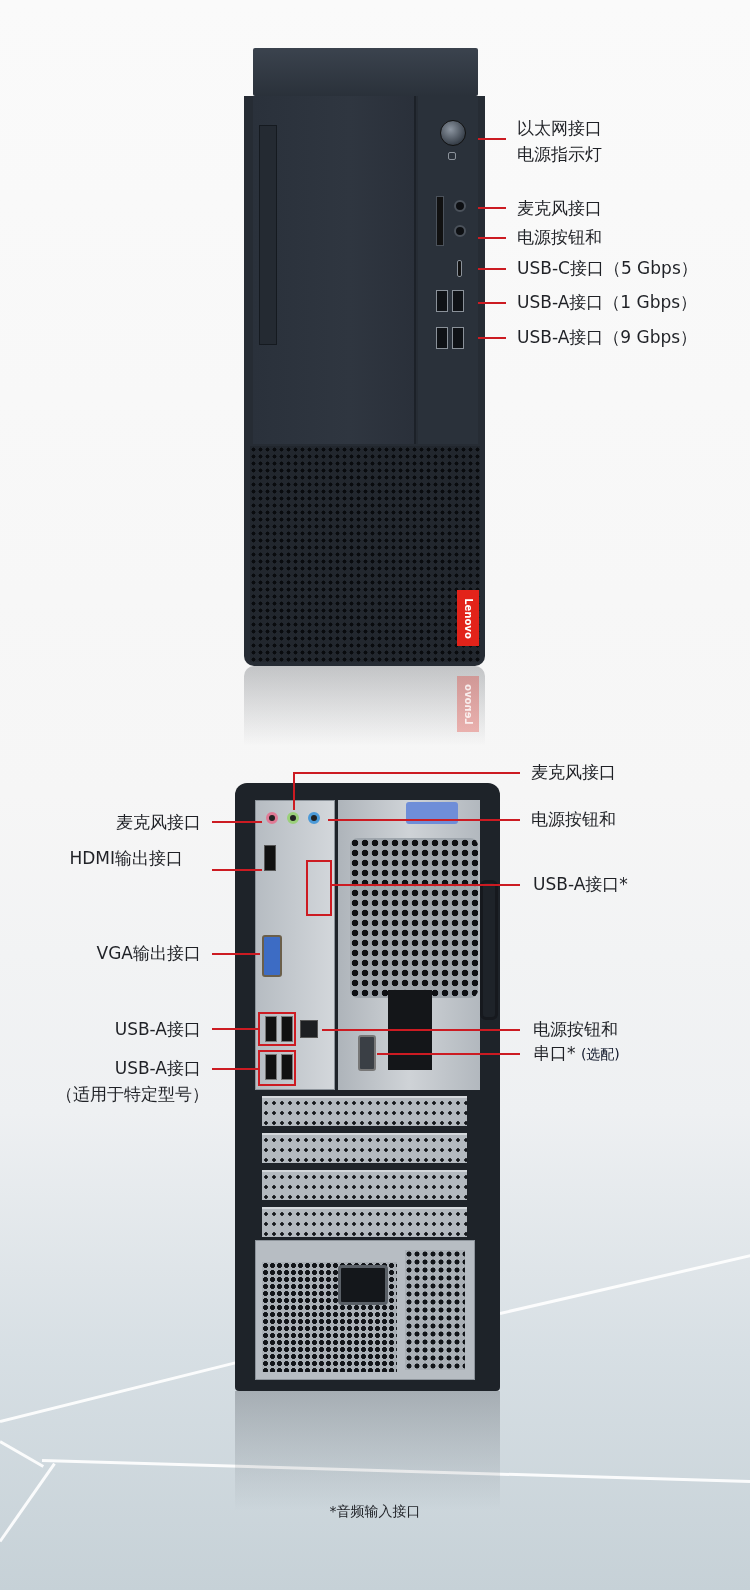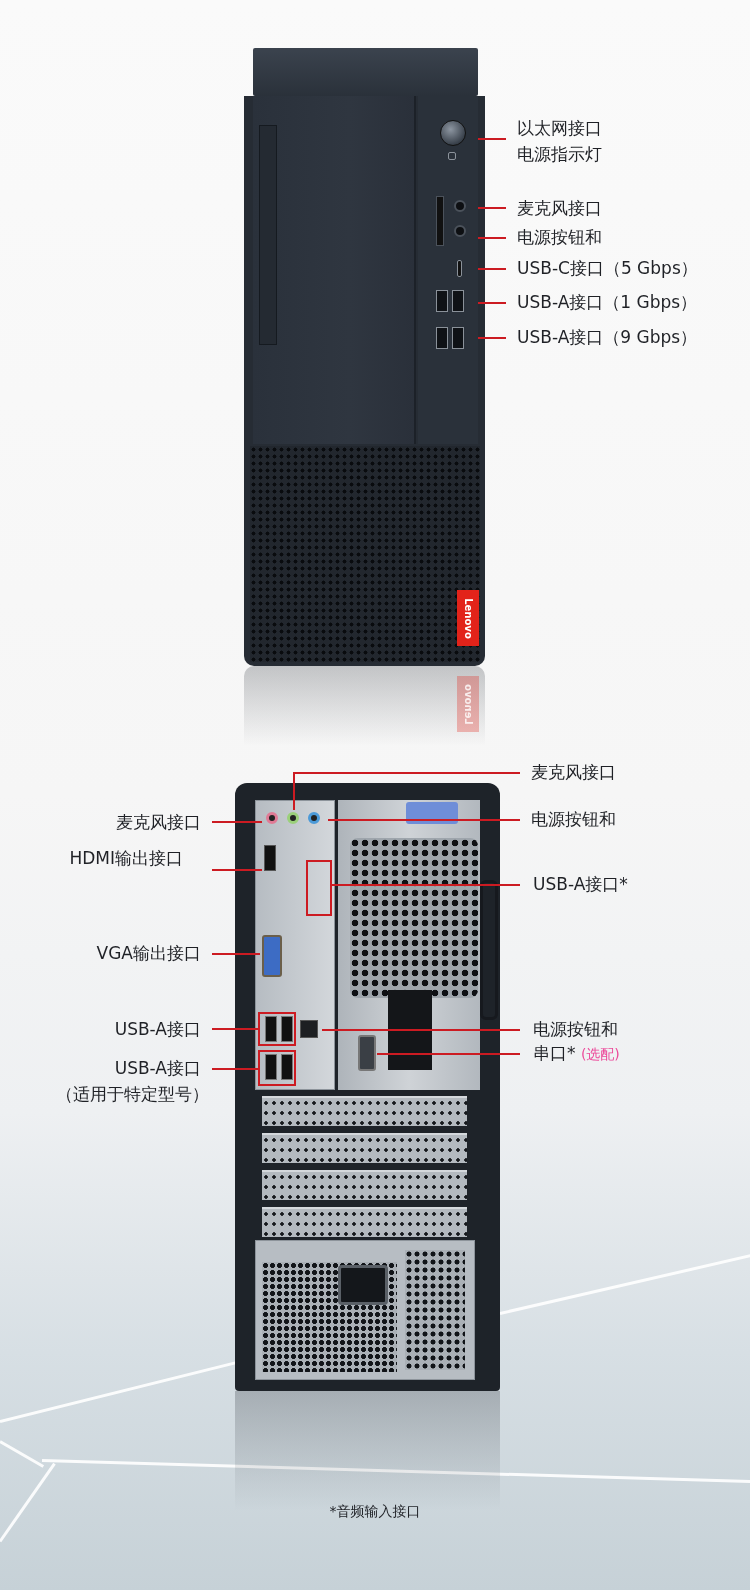--- a/index.html
+++ b/index.html
@@ -2,21 +2,21 @@
 <html><head>
 <meta charset="utf-8">
 <style>
   *{box-sizing:border-box;margin:0;padding:0}
   html,body{width:750px;height:1590px;overflow:hidden}
   body{font-family:"DejaVu Sans","Liberation Sans",sans-serif;color:#1d1f24;position:relative;
     background:linear-gradient(180deg,#fafafa 0%,#f6f6f6 50%,#eef0f2 70%,#d7dfe4 85%,#c6d1d7 100%);}
   .abs{position:absolute}
   .label{position:absolute;font-size:17px;line-height:22px;white-space:nowrap;color:#1f2126}
   .label.right{text-align:right}
-  .red{color:#ec4899}
+  .red{color:#0f172a}
   .line{position:absolute;background:#cc1b22;height:2px}
   .vline{position:absolute;background:#cc1b22;width:2px}
   .redbox{position:absolute;border:2px solid #cc1b22}
 
   
   .front-top{left:253px;top:48px;width:225px;height:48px;background:linear-gradient(180deg,#3b434e,#2a313a);border-radius:2px}
   .front-body{left:244px;top:96px;width:241px;height:570px;background:#262c34;border-radius:0 0 10px 10px;overflow:hidden}
   .front-door{left:253px;top:96px;width:163px;height:348px;background:linear-gradient(90deg,#2a313b,#2f3640 60%,#2a303a);border-right:2px solid #1c2128}
   .front-right{left:418px;top:96px;width:60px;height:348px;background:#2a313a}
   .odd{left:259px;top:125px;width:18px;height:220px;border:1px solid #151a20;background:#242a32}

